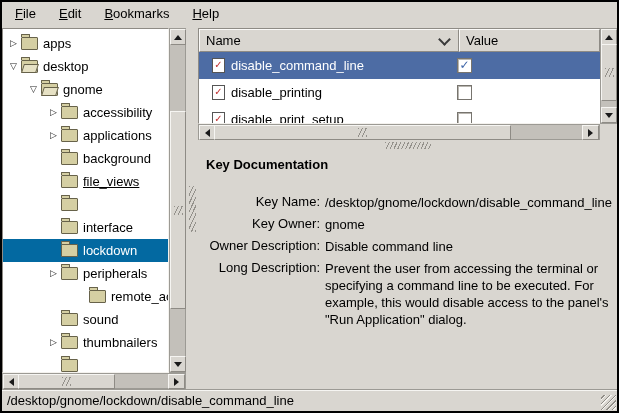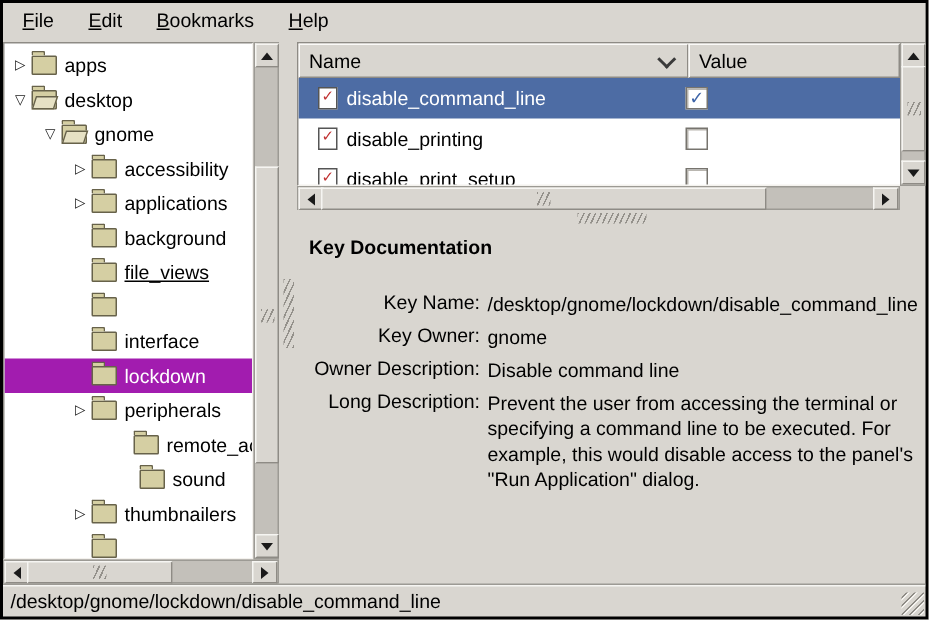--- a/index.html
+++ b/index.html
@@ -11,21 +11,21 @@
   .menu-item{padding:4px 9px;margin-right:5px;cursor:default;}
   .menu-item .mn{text-decoration:underline;}
 
   
   .content{flex:1;display:flex;min-height:0;}
 
   
   .left-pane{width:184px;flex:none;display:grid;grid-template-columns:1fr 17px;grid-template-rows:1fr 16px;}
   .tree-view{grid-column:1;grid-row:1;background:#fff;border:1px solid #8e8b85;border-right-color:#f4f2ee;border-bottom-color:#f4f2ee;overflow:hidden;padding-top:3px;}
   .tree-row{height:23px;display:flex;align-items:center;white-space:nowrap;}
-  .tree-row.selected{background:#a21caf;color:#fff;}
+  .tree-row.selected{background:#0369a1;color:#fff;}
   .twisty{width:13px;flex:none;text-align:center;font-size:9px;color:#222;line-height:23px;}
   .tree-row.selected .twisty{color:#fff;}
 
   
   .folder{width:15px;height:11px;flex:none;background:#d5cfa3;border:1px solid #67624a;border-radius:1px;position:relative;margin:0 5px 0 1px;}
   .folder::before{content:"";position:absolute;top:-4px;left:-1px;width:7px;height:2px;background:#d5cfa3;border:1px solid #67624a;border-bottom:none;border-radius:1px 1px 0 0;}
   .folder.open::after{content:"";position:absolute;left:-1px;bottom:-1px;width:13px;height:7px;background:#e6e1c4;border:1px solid #67624a;transform:skewX(-18deg);transform-origin:bottom left;}
 
   
   .vscroll{grid-column:2;grid-row:1;background:#c3c0ba;border:1px solid #9c9a94;position:relative;}
@@ -148,21 +148,21 @@
           <div class="tree-row" style="padding-left: 44px;">
             <span class="twisty">▷</span>
             <span class="folder"></span>
             <span>peripherals</span>
           </div>
           <div class="tree-row" style="padding-left: 44px; margin-left: 28px;">
             <span class="twisty"></span>
             <span class="folder"></span>
             <span>remote_access</span>
           </div>
-          <div class="tree-row" style="padding-left: 44px; margin-left: 32px;">
+          <div class="tree-row" style="padding-left: 44px;">
             <span class="twisty"></span>
             <span class="folder"></span>
             <span>sound</span>
           </div>
           <div class="tree-row" style="padding-left: 44px;">
             <span class="twisty">▷</span>
             <span class="folder"></span>
             <span>thumbnailers</span>
           </div>
           <div class="tree-row" style="padding-left: 44px;">

